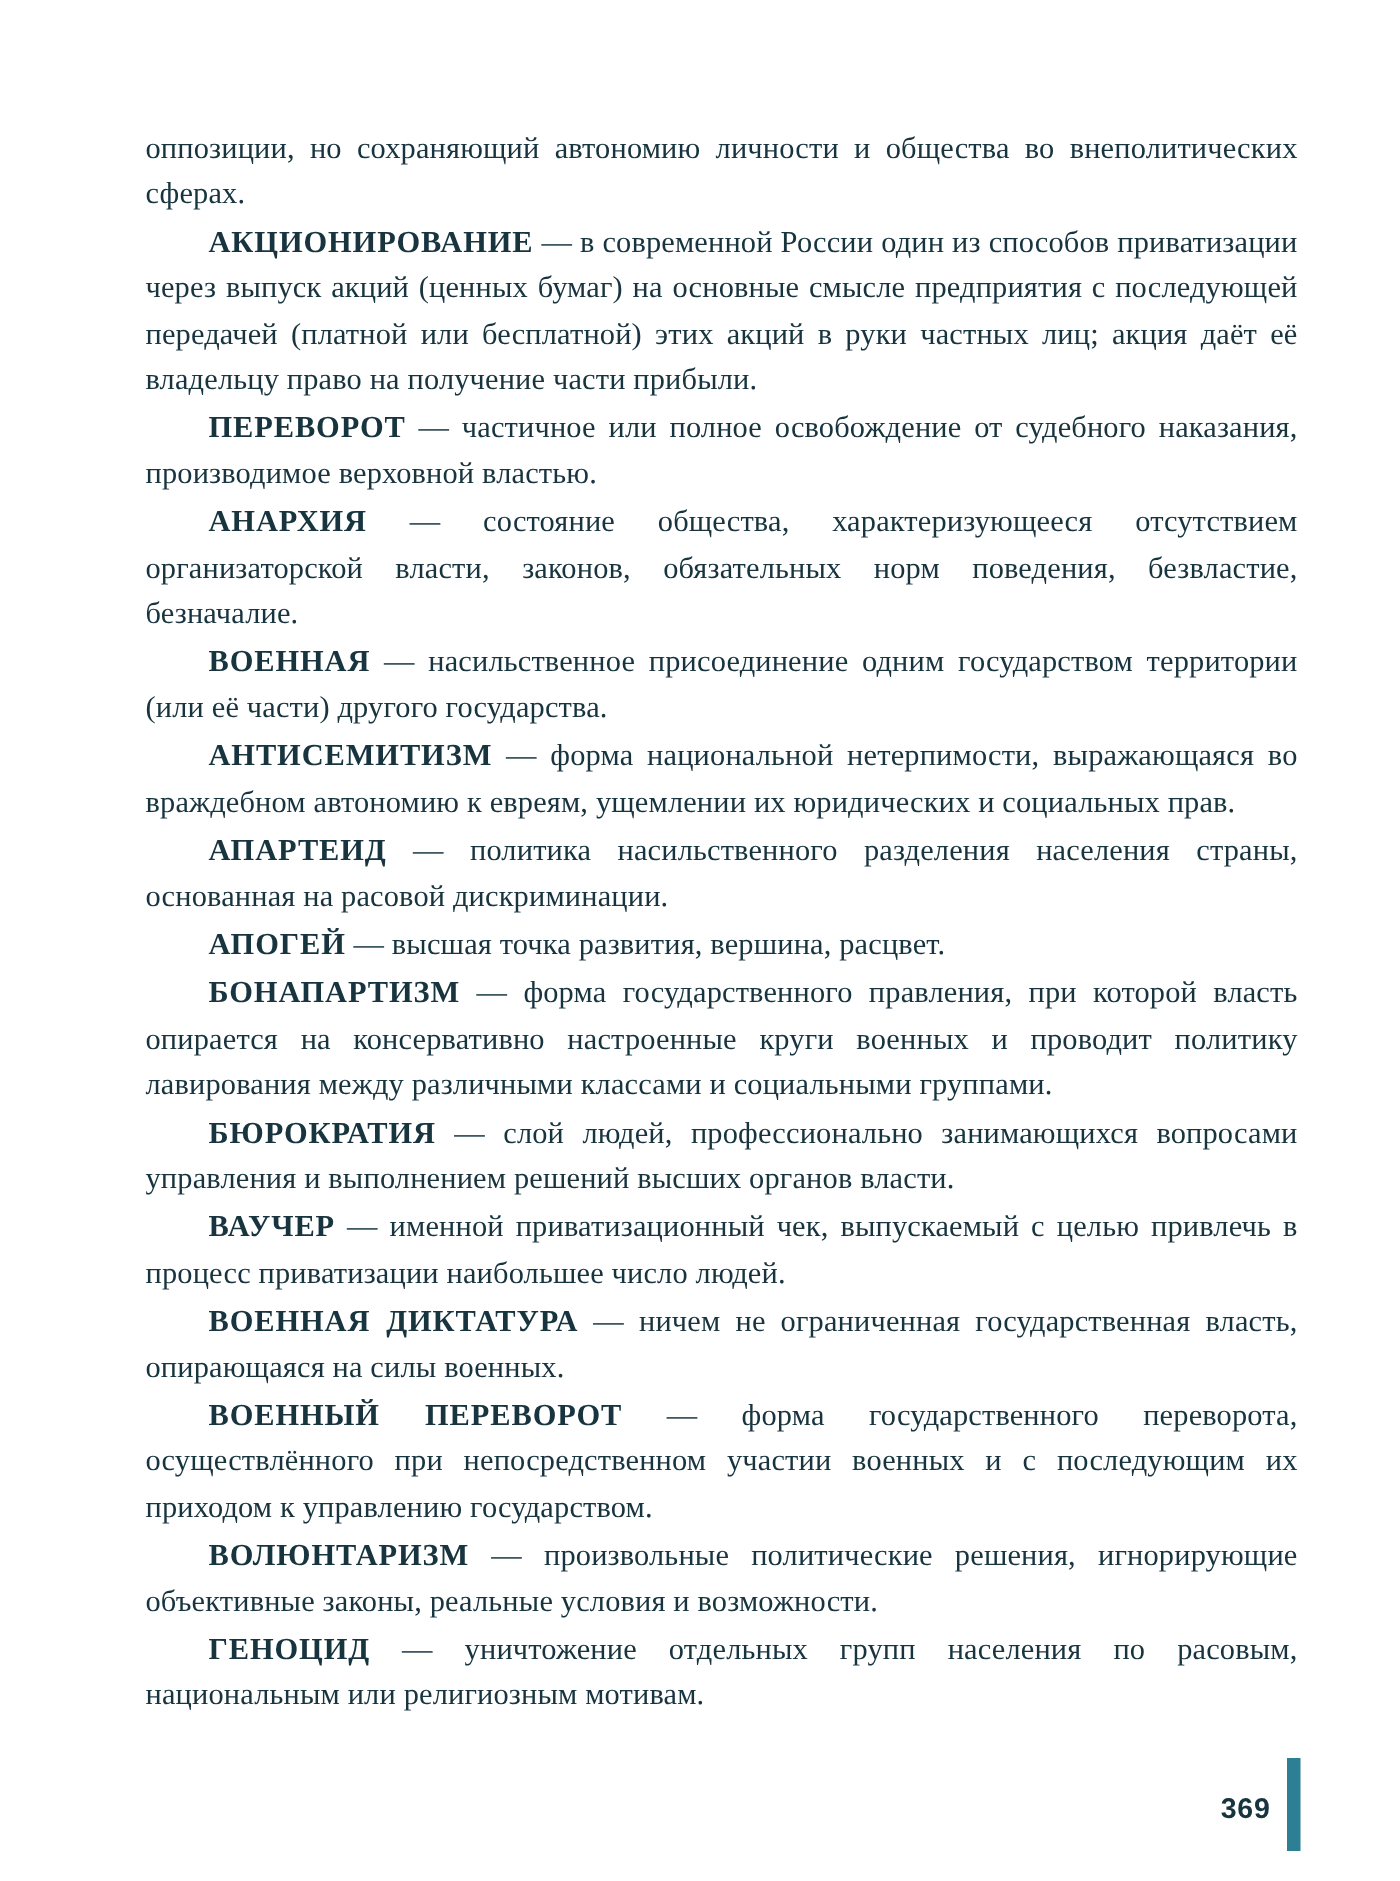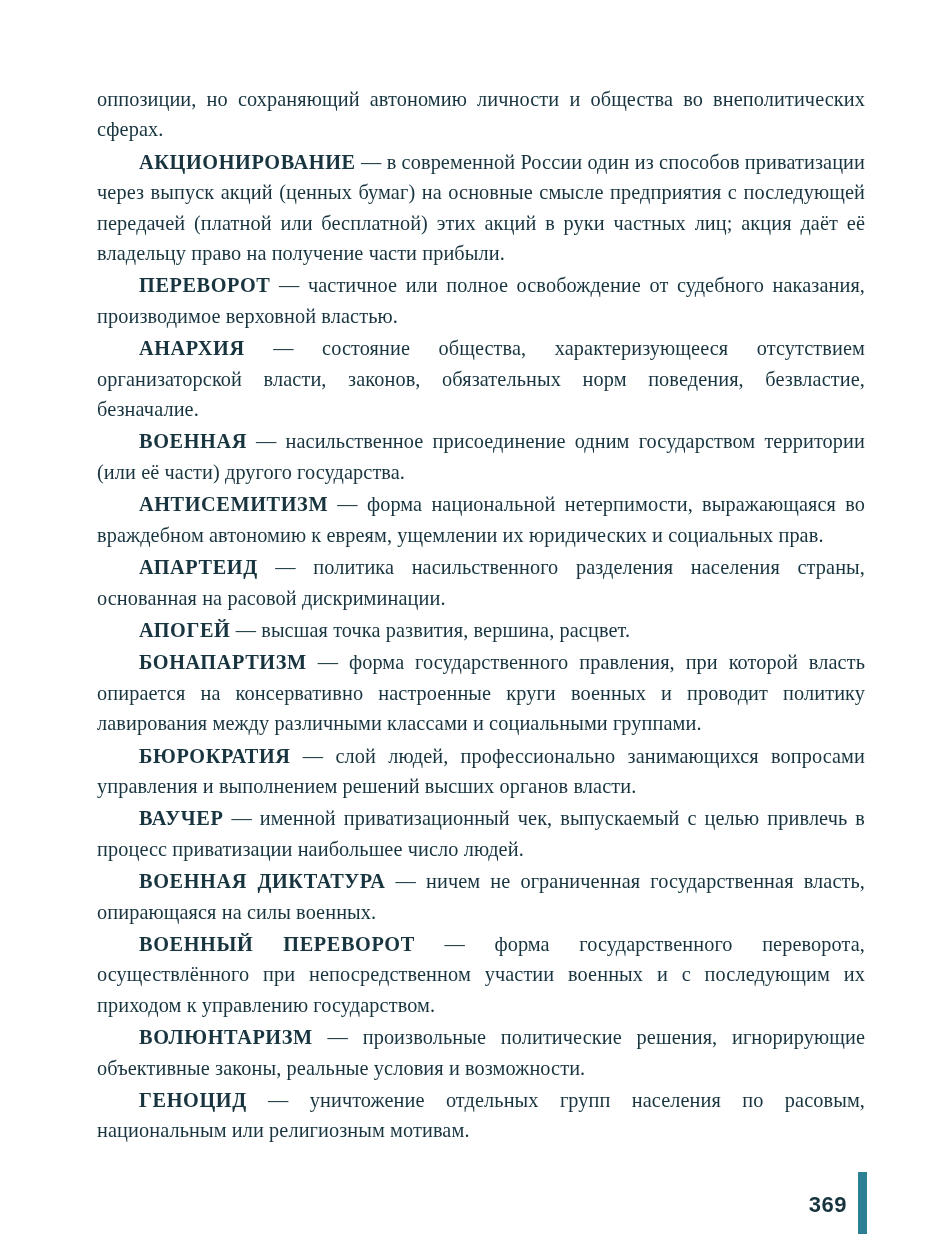--- a/index.html
+++ b/index.html
@@ -40,21 +40,21 @@
   .term {
     font-weight: bold;
     letter-spacing: 0.6px;
   }
   .page-number {
     position: absolute;
     right: 86px;
     bottom: 36px;
     font-family: "Liberation Sans", sans-serif;
     font-weight: bold;
-    font-size: 22px;
+    font-size: 19px;
     color: #17343f;
     letter-spacing: 0.5px;
   }
   .page-bar {
     position: absolute;
     right: 66px;
     bottom: 20px;
     width: 9px;
     height: 62px;
     background: #2d7f93;

